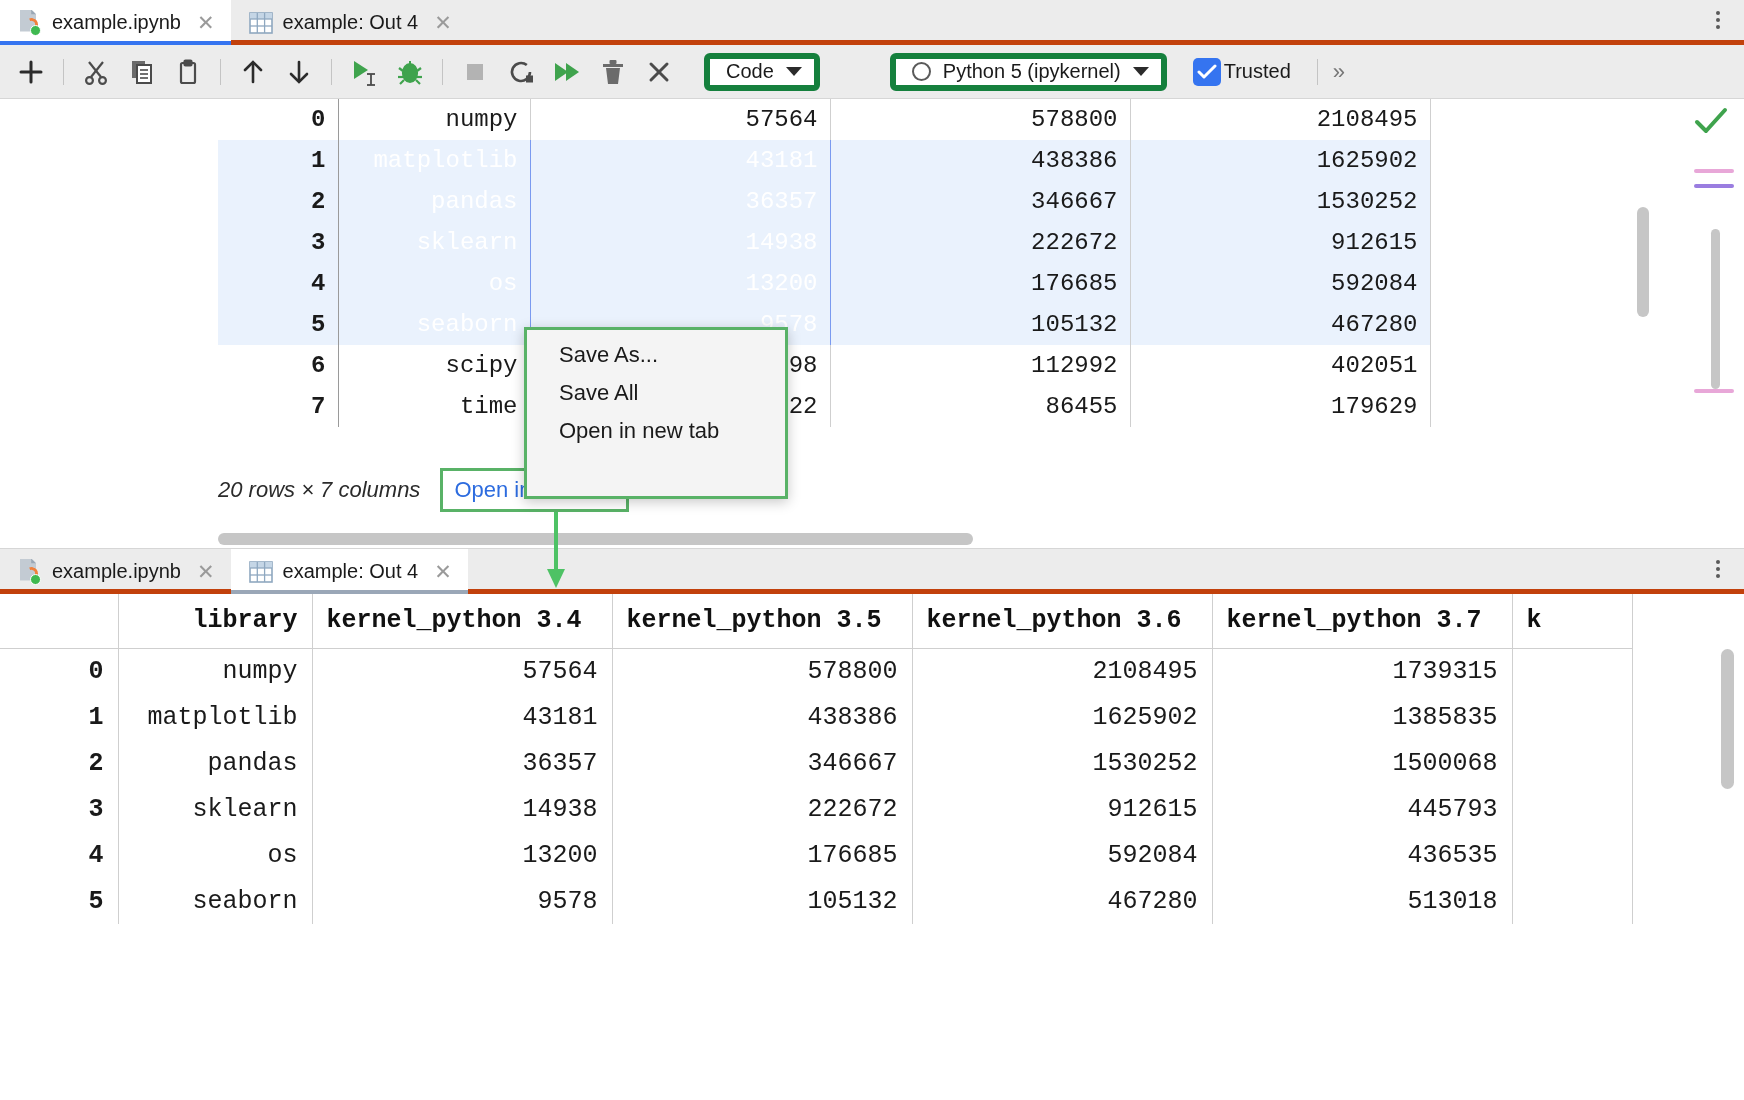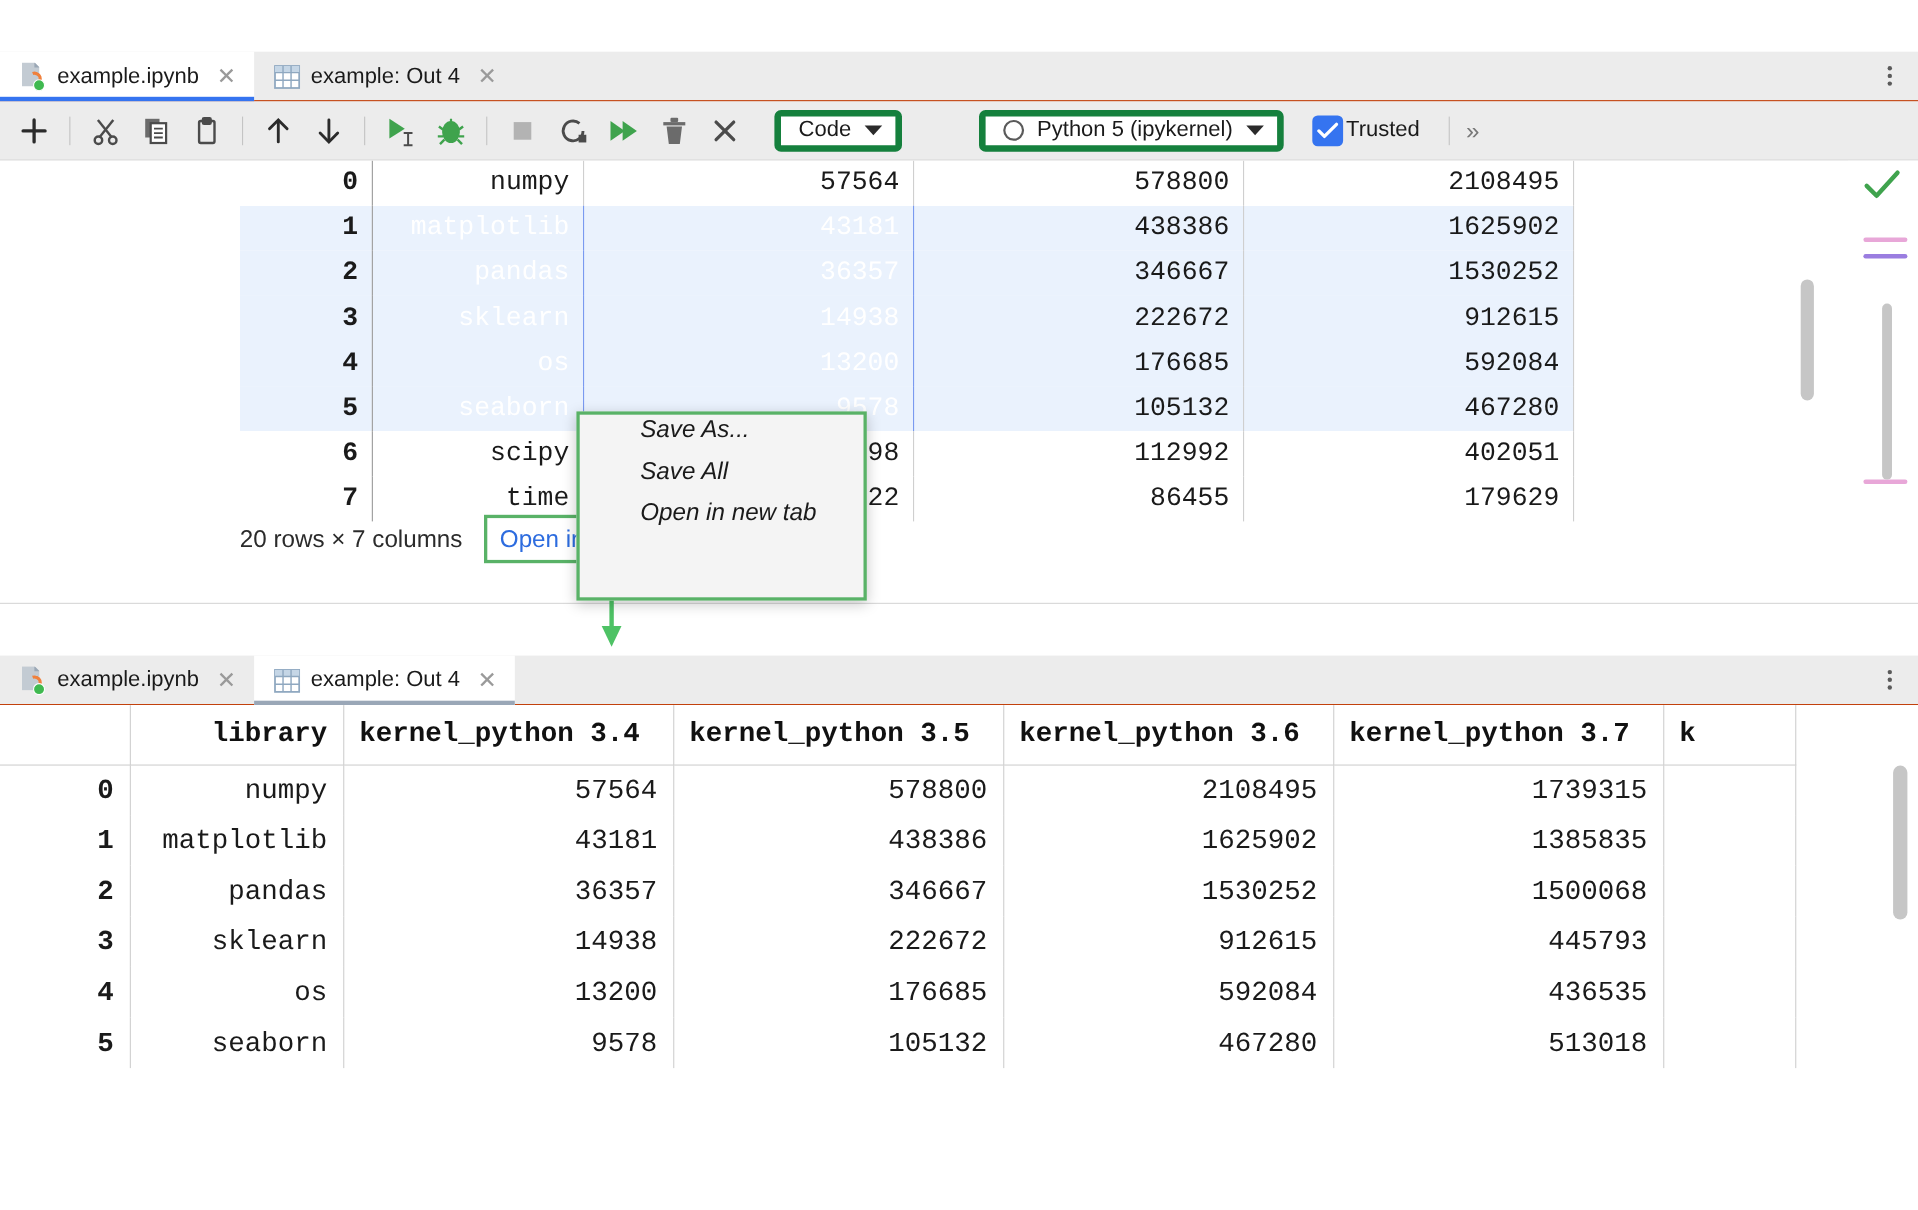--- a/index.html
+++ b/index.html
@@ -9,23 +9,22 @@
     background: #ffffff;
     overflow: hidden;
   }
   .app { position: relative; width: 1744px; height: 1100px; }
 
   
   .top-pane { position: absolute; left:0; top:0; width:1744px; height:545px; background:#ffffff; }
 
   .tabbar {
     display:flex; align-items:stretch; height:45px;
-    background:#ececec; border-bottom:1px solid #c2410c;
+    background:#ececec; border-bottom:5px solid #c2410c;
     position:relative;
-    margin-top:47px;
   }
   .tab {
     display:flex; align-items:center; gap:10px;
     padding:0 16px 0 18px; height:45px; cursor:pointer;
     font-size:20px; color:#1a1a1a; position:relative;
   }
   .tab.active { background:#ffffff; }
   .tab.active::after {
     content:""; position:absolute; left:0; right:0; bottom:0; height:4px; background:#3574f0;
   }
@@ -136,33 +135,33 @@
     background:#c6c6c6; border-radius:5px;
   }
 
   
   .ctxmenu {
     position:absolute; left:524px; top:228px; width:264px; height:172px;
     background:#f4f4f4; border:3px solid #59b267; box-shadow:0 3px 12px rgba(0,0,0,.22);
     z-index:40;
   }
   .ctx-item {
-    height:38px; display:flex; align-items:flex-start; padding:0 16px 0 23px;
-    font-size:22px; color:#1a1a1a; cursor:pointer; position:relative;font-style:italic;
+    height:38px; display:flex; align-items:flex-end; padding:0 16px 0 0;
+    font-size:22px; color:#1a1a1a; cursor:pointer; position:relative;
   }
   .ctx-ico { width:32px; flex:none; display:flex; align-items:center; justify-content:center; }
   .ctx-label { flex:1; }
   .ctx-key { font-size:20px; color:#8c8c8c; }
 
   
   .top-footer {
     position:absolute; left:0; top:462px; width:1744px; height:56px;
     display:flex; align-items:center; padding-left:218px; gap:0px;
   }
-  .rowcount { font-size:22px; color:#2b2b2b; }
+  .rowcount { font-size:22px; color:#2b2b2b;font-style:italic; }
   .open-new-tab-link {
     margin-left:20px; font-size:22px; color:#2d6cdf; cursor:pointer;
     border:3px solid #59b267; padding:6px 11px; background:#fff;
   }
 
   
   .arrow { position:absolute; left:545px; top:512px; width:22px; height:78px; z-index:30; }
 
   
   .bottom-pane {

